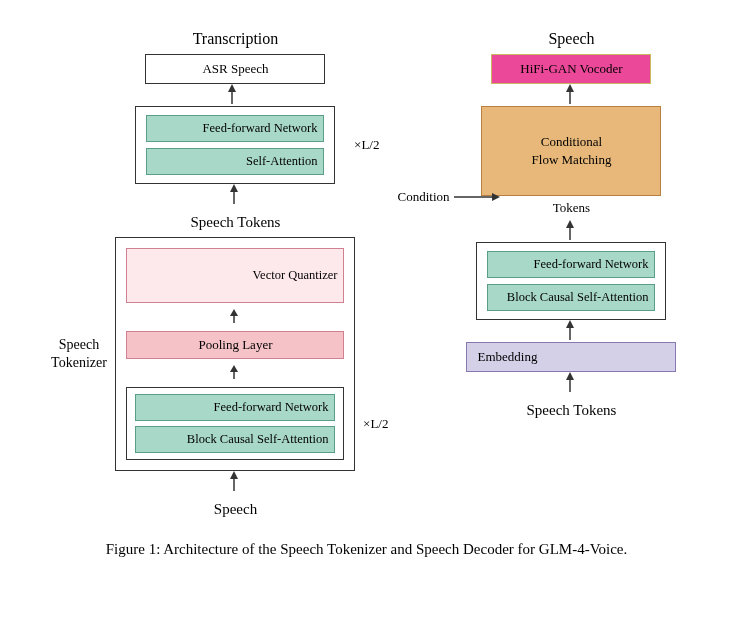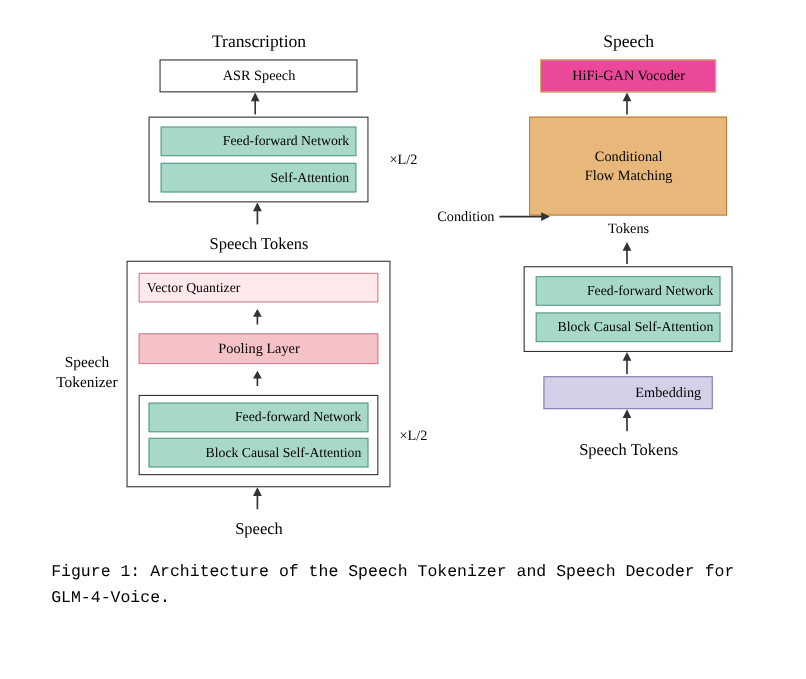--- a/index.html
+++ b/index.html
@@ -99,22 +99,22 @@
       border: 1.5px solid #d08090;
       width: 100%;
       text-align: center;
       padding: 5px 6px;
       font-size: 13px;
     }
     .light-pink-box {
       background: #fde8ec;
       border: 1.5px solid #d08090;
       width: 100%;
-      text-align: left;
-      padding: 5px 6px;
+      text-align: right;
+      padding: 19px 6px;
       font-size: 12.5px;
     }
     .inner-group {
       border: 1.5px solid #333;
       padding: 6px 8px;
       width: 100%;
       display: flex;
       flex-direction: column;
       align-items: center;
       gap: 5px;
@@ -182,21 +182,21 @@
       font-size: 13px;
     }
     .speech-tokens-right-label {
       font-size: 15px;
       margin-top: 8px;
     }
     
     .caption {
       margin-top: 20px;
       font-size: 15px;
-      font-family: Liberation Mono, monospace;
+      font-family: Liberation Serif, serif;
       line-height: 1.5;
       max-width: 640px;
       text-align: left;
     }
     
     .diagram-svg-container {
       position: relative;
       width: 680px;
     }
     .diagram-svg-overlay {
@@ -328,21 +328,21 @@
         <div class="green-box">Block Causal Self-Attention</div>
       </div>
 
       <div style="margin:0 auto;height:22px;">
         <svg width="12" height="22" style="overflow:visible;">
           <line x1="5" y1="20" x2="5" y2="2" stroke="#333" stroke-width="1.5"></line>
           <polygon points="5,0 1,8 9,8" fill="#333"></polygon>
         </svg>
       </div>
 
-      <div class="lavender-box" style="width:154px; text-align:right; padding:6px 10px; font-size:13px;">Embedding</div>
+      <div class="lavender-box" style="width:210px; text-align:left; padding:6px 10px; font-size:13px;">Embedding</div>
 
       <div style="margin:0 auto;height:22px;">
         <svg width="12" height="22" style="overflow:visible;">
           <line x1="5" y1="20" x2="5" y2="2" stroke="#333" stroke-width="1.5"></line>
           <polygon points="5,0 1,8 9,8" fill="#333"></polygon>
         </svg>
       </div>
 
       <div class="speech-tokens-right-label">Speech Tokens</div>
 

